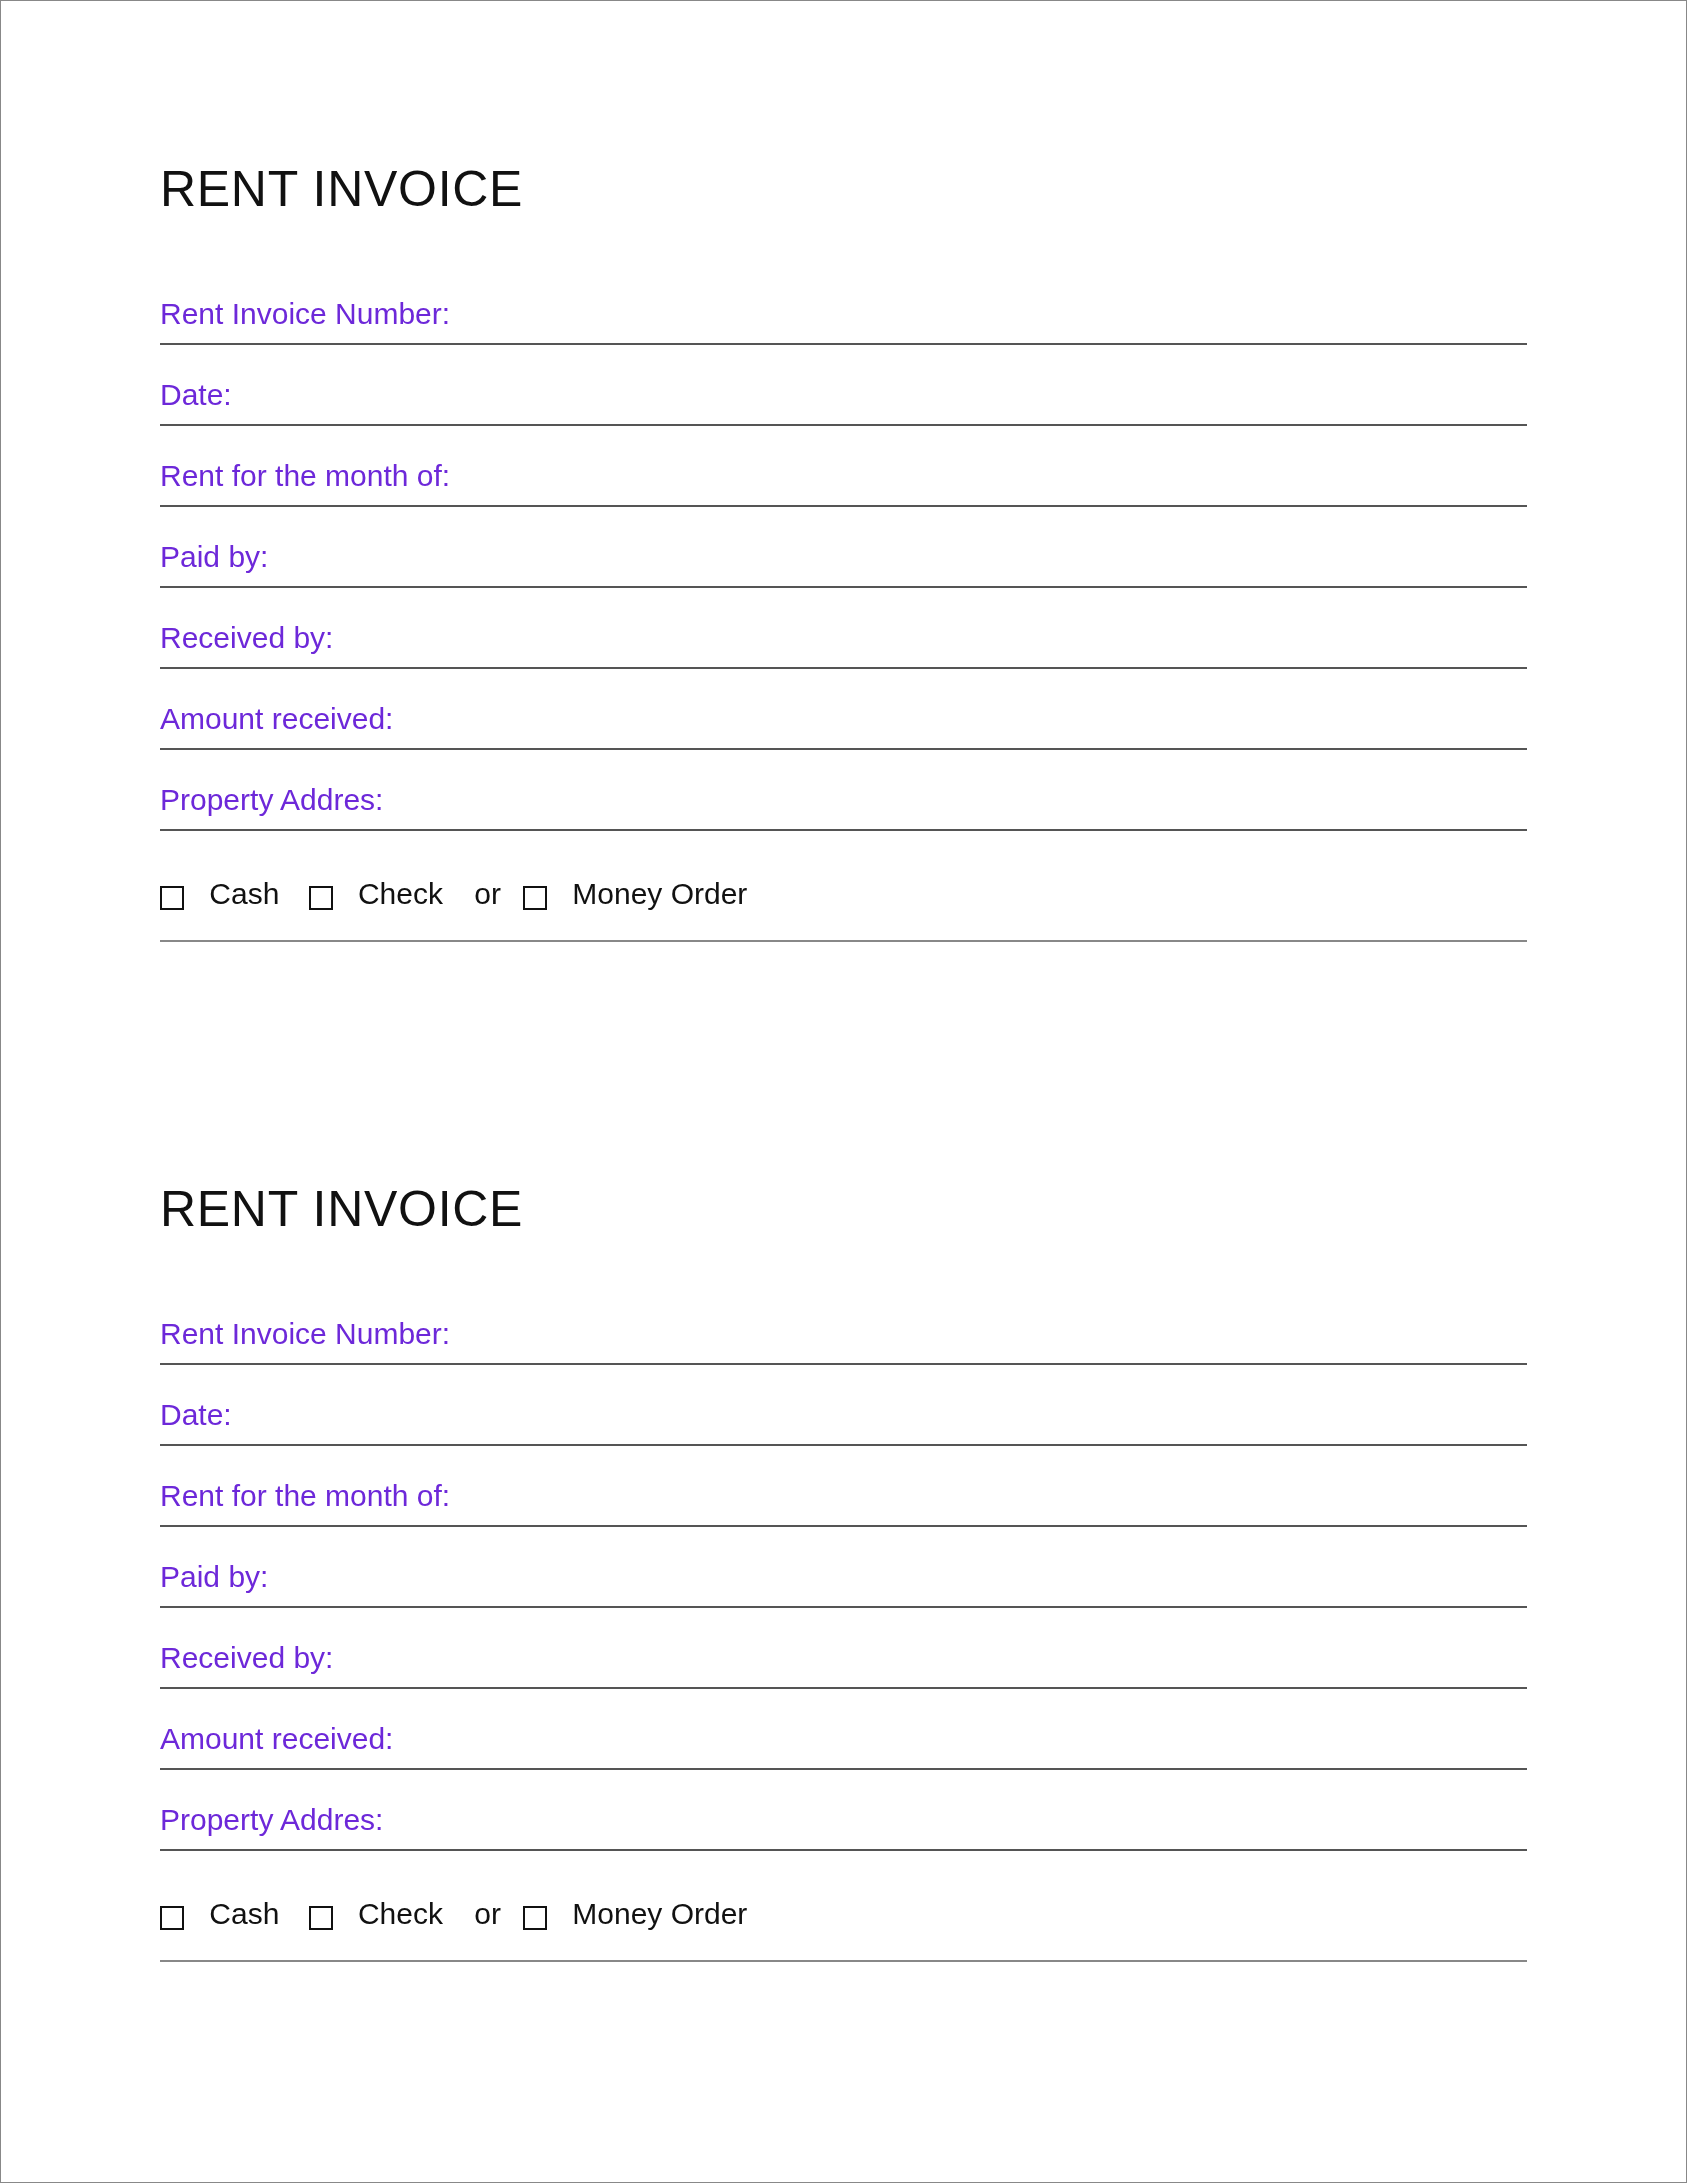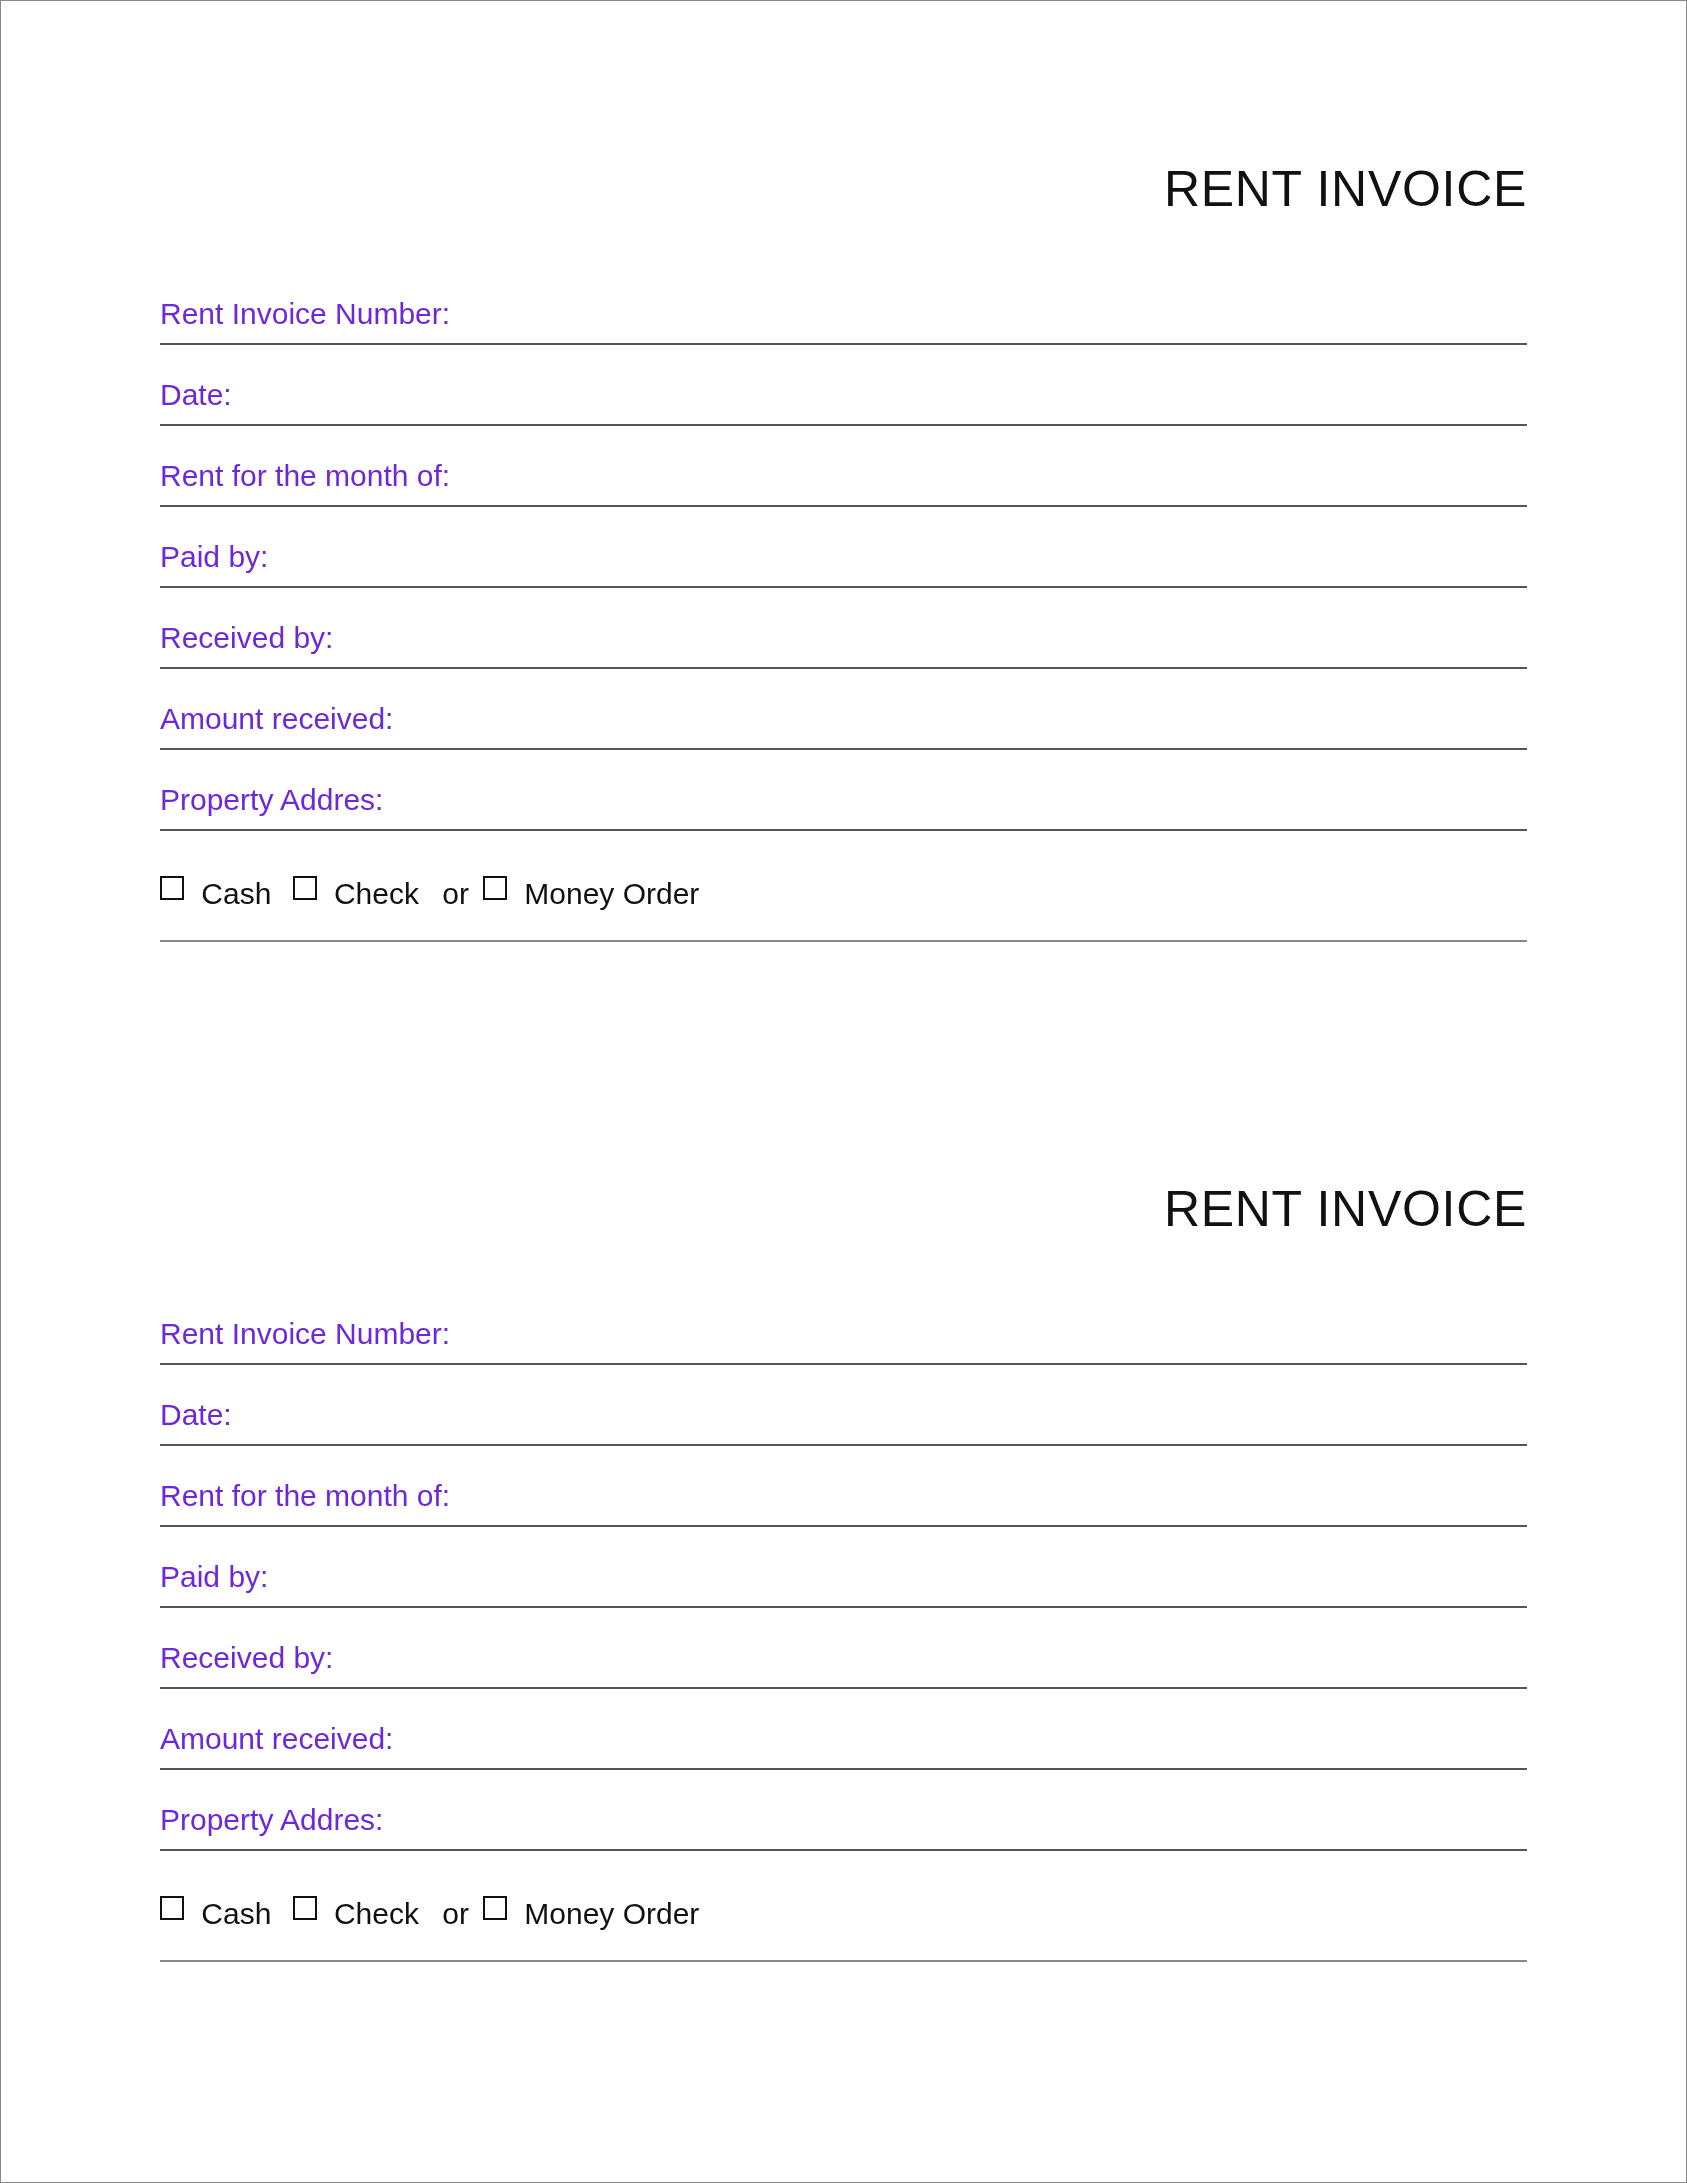--- a/index.html
+++ b/index.html
@@ -14,43 +14,43 @@
       border: 1.3px solid #888;
       font-family: Arial, Helvetica, sans-serif;
       padding: 159px 159px 0 159px;
     }
     .invoice-block {
       margin-bottom: 238px;
     }
     .invoice-title {
       font-size: 50px;
       font-weight: 400;
-      text-align: right;
+      text-align: left;
       letter-spacing: 0.7px;
       margin-bottom: 79px;
       color: #111;
       font-family: Arial, Helvetica, sans-serif;
     }
     .field-row {
       font-size: 30px;
       color: #6d28d9;
       padding-bottom: 12px;
       border-bottom: 2px solid #555;
       margin-bottom: 33px;
       font-weight: 400;
     }
     .payment-row {
       font-size: 30px;
       color: #111;
       padding-bottom: 29px;
       border-bottom: 2px solid #888;
       margin-top: 46px;
       display: flex;
-      align-items: flex-start;
-      gap: 12px;
+      align-items: flex-end;
+      gap: 20px;
     }
     .checkbox {
       display: inline-block;
       width: 24px;
       height: 24px;
       border: 2px solid #111;
       vertical-align: middle;
       margin-right: 5.3px;
       position: relative;
       top: -1.3px;

